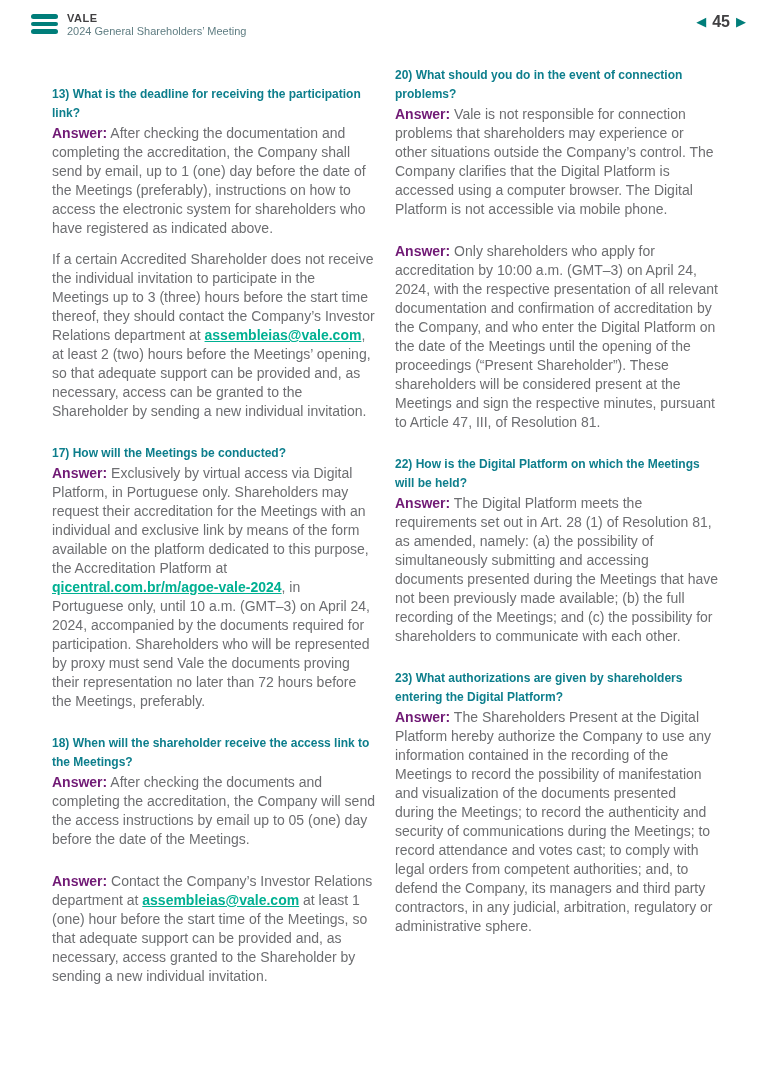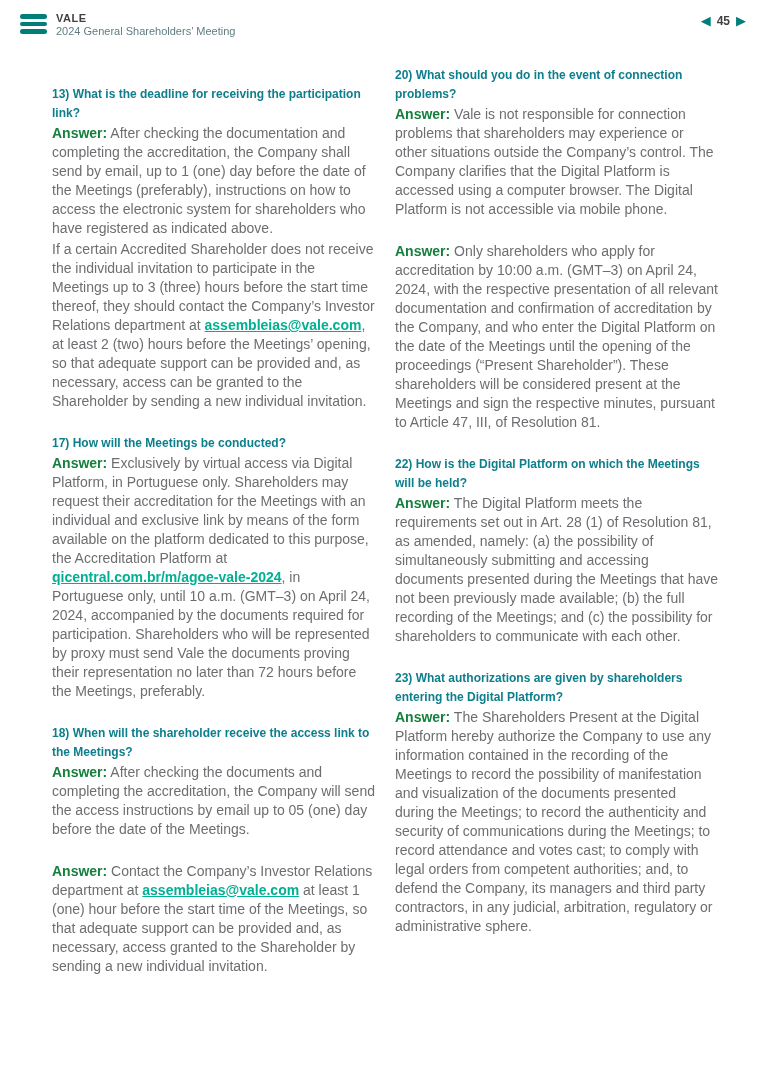--- a/index.html
+++ b/index.html
@@ -15,21 +15,21 @@
     font-family:"Liberation Sans", sans-serif;
     width:766px;
     height:1083px;
     position:relative;
     overflow:hidden;
     color:var(--body);
   }
   
   .header{
     position:absolute;
-    top:12px; left:20px; right:20px;
+    top:12px; left:31px; right:20px;
     display:flex;
     align-items:flex-start;
   }
   .menu-btn{
     width:27px;
     display:flex;
     flex-direction:column;
     gap:3px;
     margin-top:2px;
     cursor:pointer;
@@ -61,21 +61,21 @@
   }
   .pager .arrow{
     font-family:"DejaVu Sans", sans-serif;
     color:var(--teal);
     font-size:13px;
     line-height:16px;
     cursor:pointer;
     user-select:none;
   }
   .pager .page-num{
-    font-size:12px;
+    font-size:16px;
     font-weight:bold;
     color:var(--brand-dark);
   }
   
   .content{
     position:absolute;
     top:66px; left:52px;
     width:666px;
     display:flex;
     gap:20px;
@@ -87,24 +87,24 @@
     font-size:12px;
     line-height:19px;
     font-weight:bold;
     color:var(--heading);
     margin-bottom:1px;
   }
   .qa .answer{
     font-size:14px;
     line-height:19px;
     color:var(--body);
-    margin-bottom:2px;
+    margin-bottom:12px;
   }
   .qa .answer:last-child{margin-bottom:0;}
-  .qa .answer strong{color:#15803d;}
+  .qa .answer strong{color:#701a75;}
   .qa .answer a.link{
     color:var(--link);
     font-weight:bold;
     cursor:pointer;
   }
 </style>
 </head>
 <body>
 
 <div class="header">

